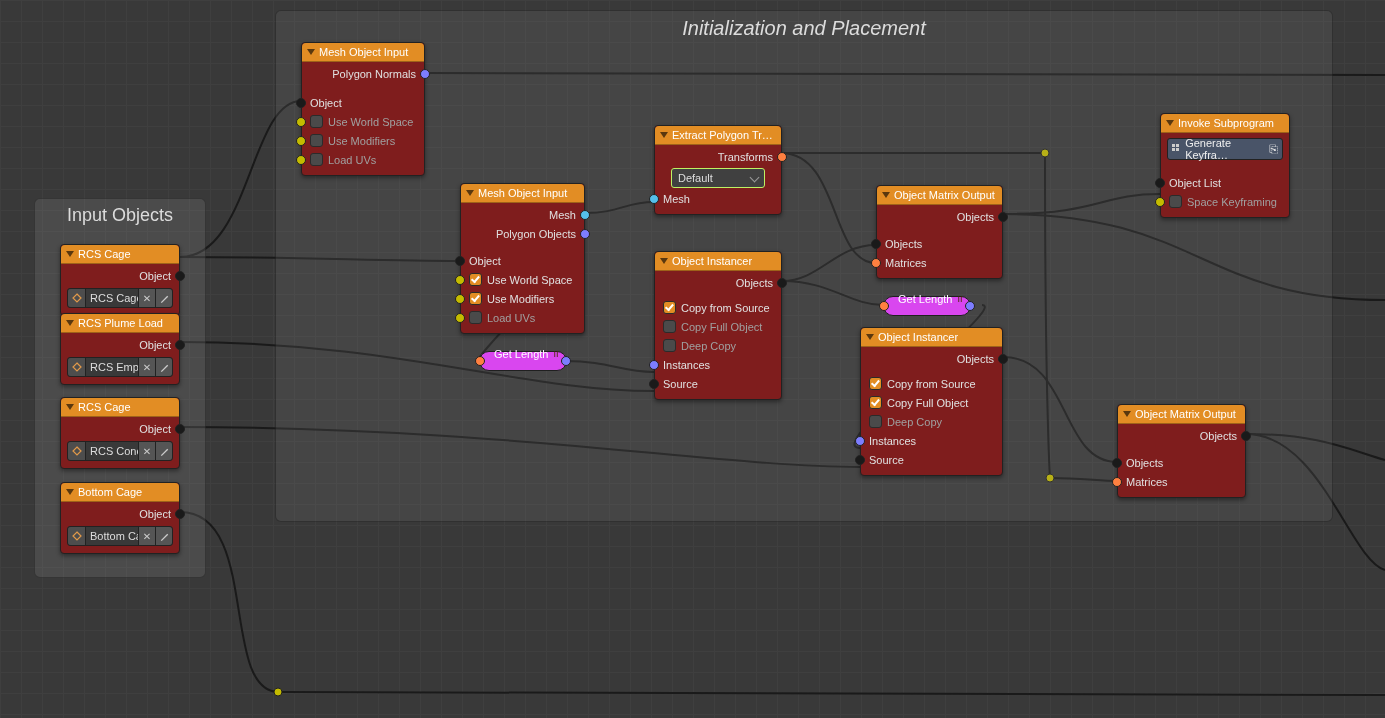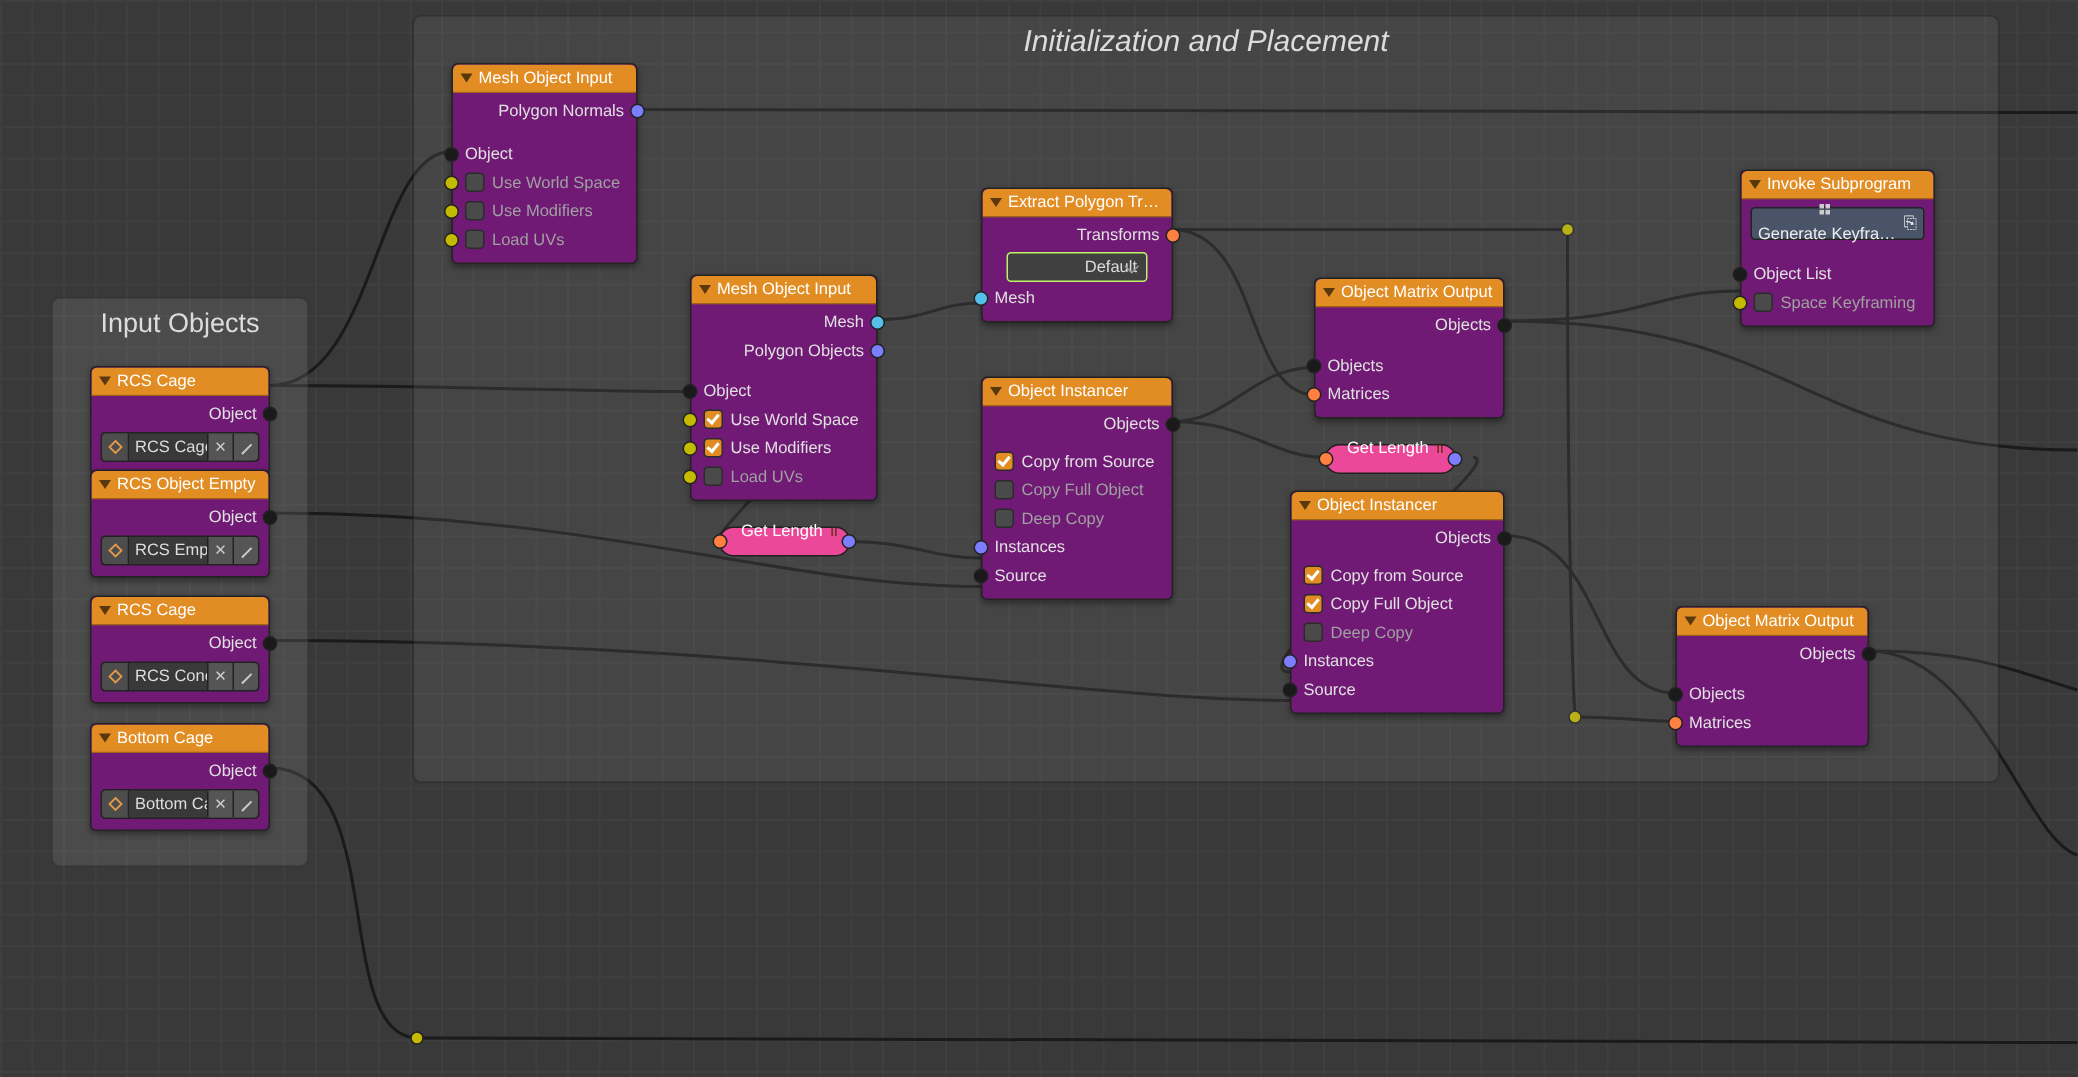--- a/index.html
+++ b/index.html
@@ -38,26 +38,25 @@
     color: #dcdcdc;
   }
   .frame.input-objects {
     background: rgba(130,130,130,0.25);
   }
   .frame.big {
     background: rgba(130,130,130,0.18);
   }
   .node {
     position: absolute;
-    background: #701a75;
+    background: #7f1d1d;
     border: 1px solid #222;
     border-radius: 4px;
     box-shadow: 0 2px 4px rgba(0,0,0,0.4);
     z-index: 3;
-    text-align: right;
   }
   .node-header {
     background: #e28d24;
     color: #fff;
     font-size: 11px;
     padding: 3px 6px;
     border-radius: 4px 4px 0 0;
     display: flex;
     align-items: center;
     gap: 5px;
@@ -170,21 +169,21 @@
     position: absolute;
     right: 6px; top: 5px;
     width: 6px; height: 6px;
     border-left: 1px solid #999;
     border-bottom: 1px solid #999;
     transform: rotate(-45deg);
   }
   .pill {
     position: absolute;
     z-index: 3;
-    background: #ec4899;
+    background: #d946ef;
     color: #fff;
     height: 20px;
     border-radius: 10px;
     padding: 0 18px 15px 14px;
     display: flex;
     align-items: center;
     font-size: 11px;
     border: 1px solid #202020;
     text-align: center;
   }
@@ -286,21 +285,21 @@
             <path d="M2 10 L9 3 L10 4 L3 11 Z" fill="#ccc"></path>
           </svg>
       </div>
     </div>
   </div>
 </div>
 
 <div class="node" style="left:60px; top:313px; width:120px;">
   <div class="node-header">
     <span class="tri"></span>
-    <span>RCS Object Empty</span>
+    <span>RCS Plume Load</span>
   </div>
   <div class="node-body">
     <div class="row right">
       <span>Object</span>
       <span class="socket out obj"></span>
     </div>
     <div class="obj-field">
       <div class="icon">
         <svg class="mesh-svg" viewBox="0 0 10 10">
             <polygon points="5,1 9,5 5,9 1,5" fill="none" stroke="#e29a4a" stroke-width="1.2"></polygon>
@@ -573,21 +572,21 @@
   </div>
 </div>
 
 <div class="node" style="left:1160px; top:113px; width:130px;">
   <div class="node-header">
     <span class="tri"></span>
     <span>Invoke Subprogram</span>
   </div>
   <div class="node-body">
     <div class="invoke-row">
-      <span style="display:flex;align-items:center;gap:4px;flex-direction:column;">
+      <span style="display:flex;align-items:center;gap:4px;">
         <span style="width:10px;height:10px;display:inline-block;background:
           linear-gradient(#ccc,#ccc) 0 0/3px 3px no-repeat,
           linear-gradient(#ccc,#ccc) 4px 0/3px 3px no-repeat,
           linear-gradient(#ccc,#ccc) 0 4px/3px 3px no-repeat,
           linear-gradient(#ccc,#ccc) 4px 4px/3px 3px no-repeat;"></span>
         <span>Generate Keyfra…</span>
       </span>
       <span style="color:#eee;">⎘</span>
     </div>
     <div class="row" style="height:10px;"></div>

